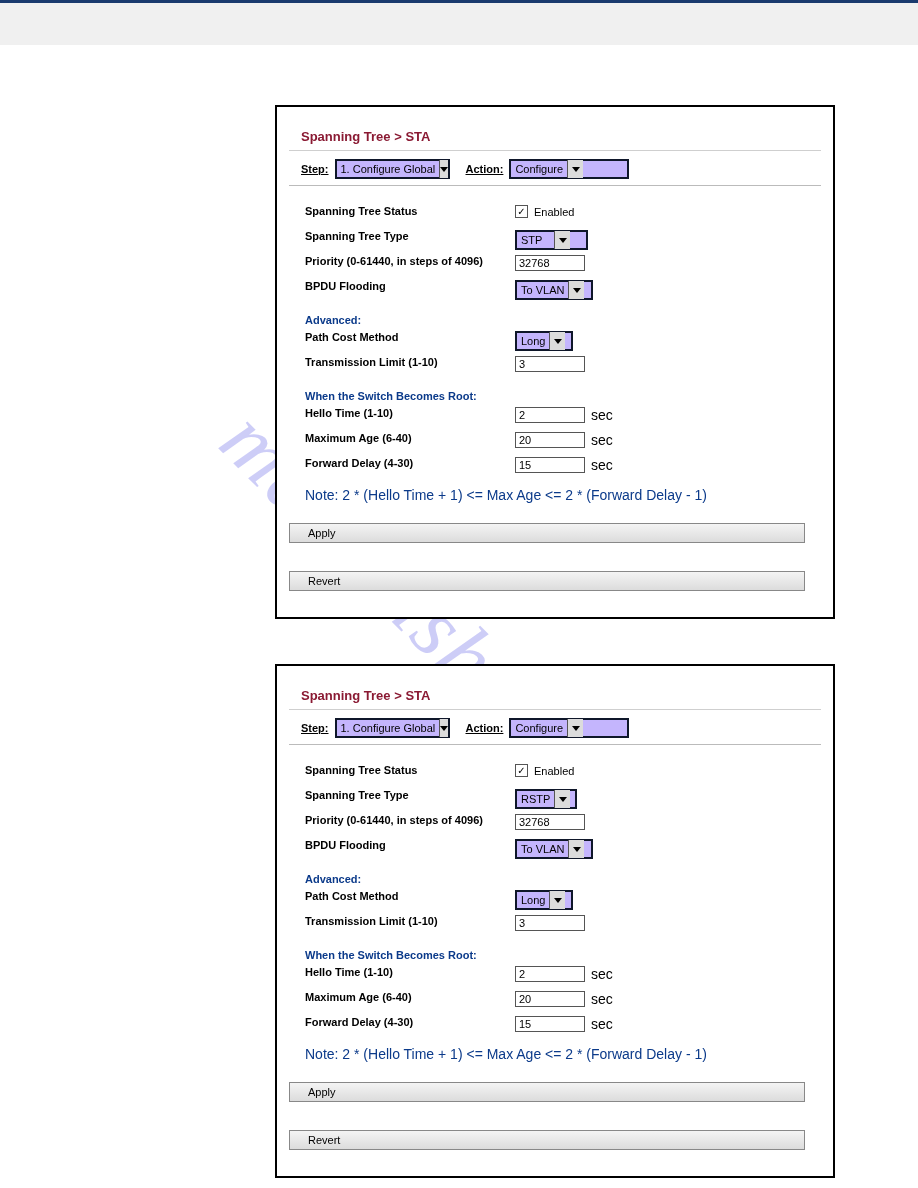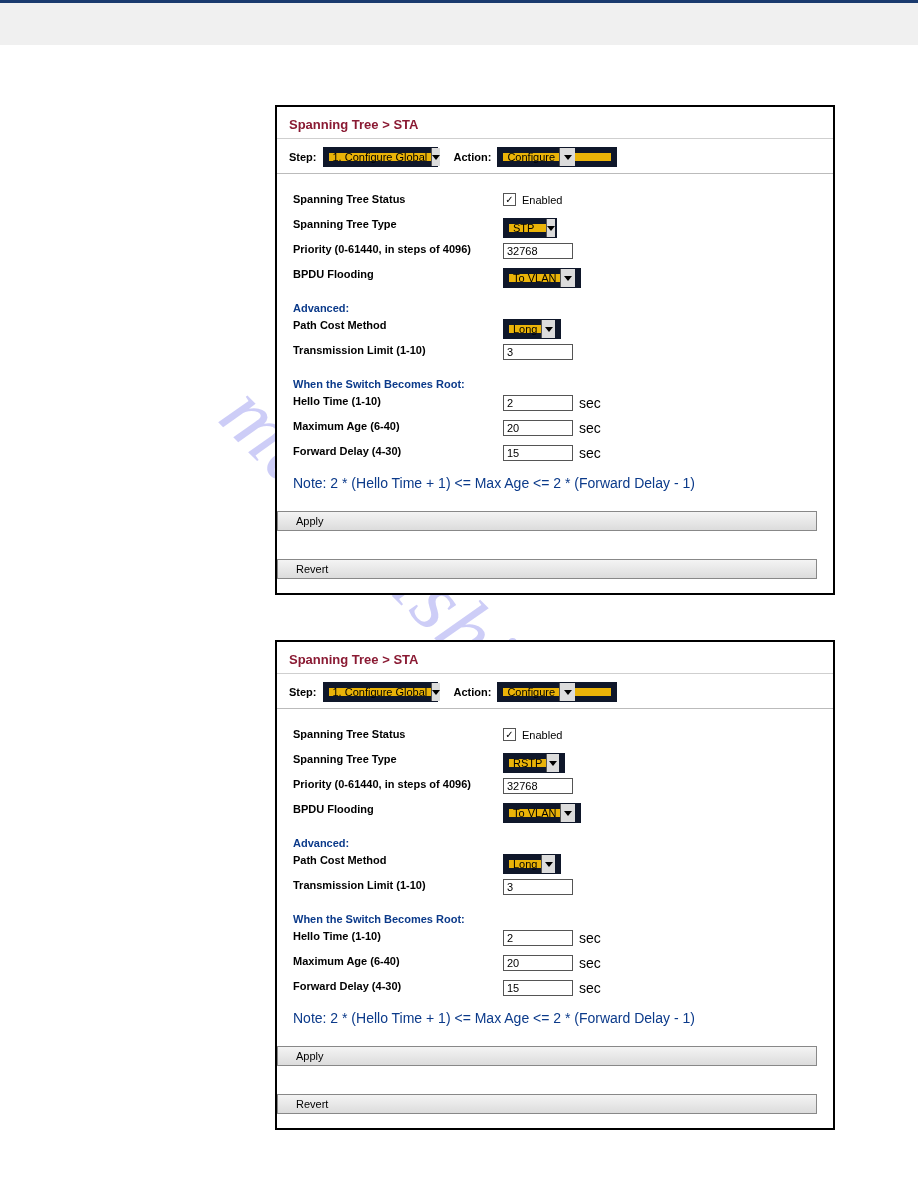--- a/index.html
+++ b/index.html
@@ -35,21 +35,21 @@
     font-style: italic;
     pointer-events: none;
     white-space: nowrap;
     font-family: Georgia, 'Times New Roman', serif;
     letter-spacing: 2px;
   }
   .panel {
     width: 560px;
     margin: 60px 0 0 275px;
     border: 2px solid #000;
-    padding: 0;
+    padding: 12px;
     background: #fff;
     position: relative;
   }
   .panel + .panel { margin-top: 45px; }
   .crumb {
     color: #8a1a33;
     font-weight: bold;
     font-size: 13px;
     padding: 10px 12px 4px 12px;
   }
@@ -58,26 +58,26 @@
     background: #cfcfcf;
     margin: 2px 0 0 0;
   }
   .step-row {
     display: flex;
     align-items: center;
     gap: 6px;
     padding: 8px 12px 6px 12px;
     border-bottom: 1px solid #bbb;
   }
-  .step-row label { font-weight: bold; }
+  .step-row label { font-weight: bold; text-decoration: underline; }
   .sel {
     display: inline-flex;
     align-items: center;
-    border: 6px solid #0f172a;
-    background: #eab308;
+    border: 2px solid #0f172a;
+    background: #c4b5fd;
     height: 20px;
     font-size: 11px;
   }
   .sel .txt { padding: 0 4px; white-space: nowrap; }
   .sel .btn {
     width: 16px;
     height: 18px;
     border-left: 1px solid #555;
     background: #dcdcdc;
     display: flex;
@@ -182,21 +182,21 @@
       <div class="row">
         <div class="lbl">Spanning Tree Status</div>
         <div class="val">
           <span class="cb">✓</span>
           <span>Enabled</span>
         </div>
       </div>
       <div class="row">
         <div class="lbl">Spanning Tree Type</div>
         <div class="val">
-          <div class="sel" style="width:54px;gap:8px;">
+          <div class="sel" style="width:73px;gap:8px;">
             <span class="txt">STP</span>
             <span class="btn"></span>
           </div>
         </div>
       </div>
       <div class="row">
         <div class="lbl">Priority (0-61440, in steps of 4096)</div>
         <div class="val">
           <span class="inp w70">32768</span>
         </div>

